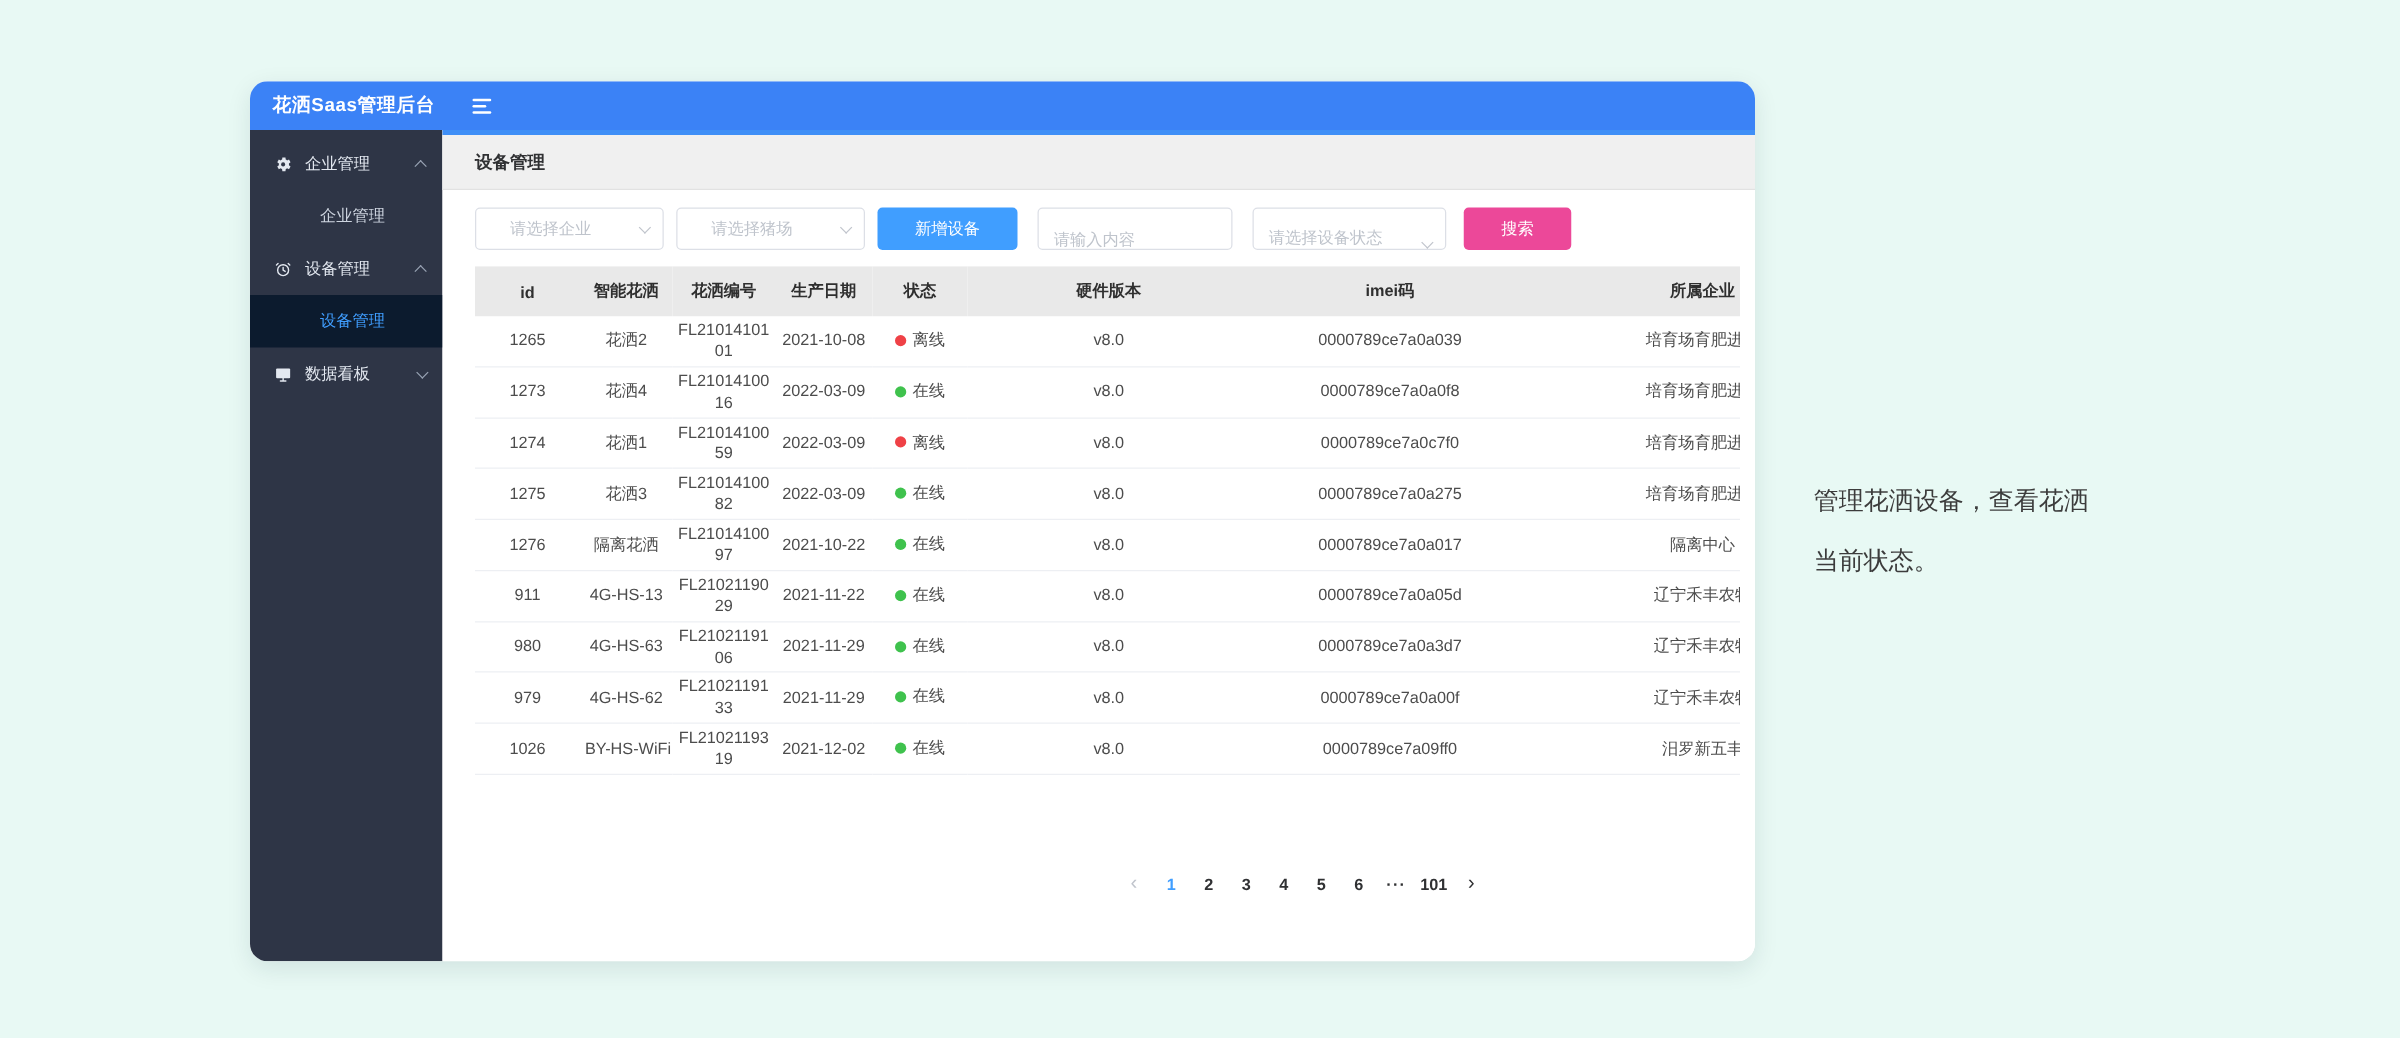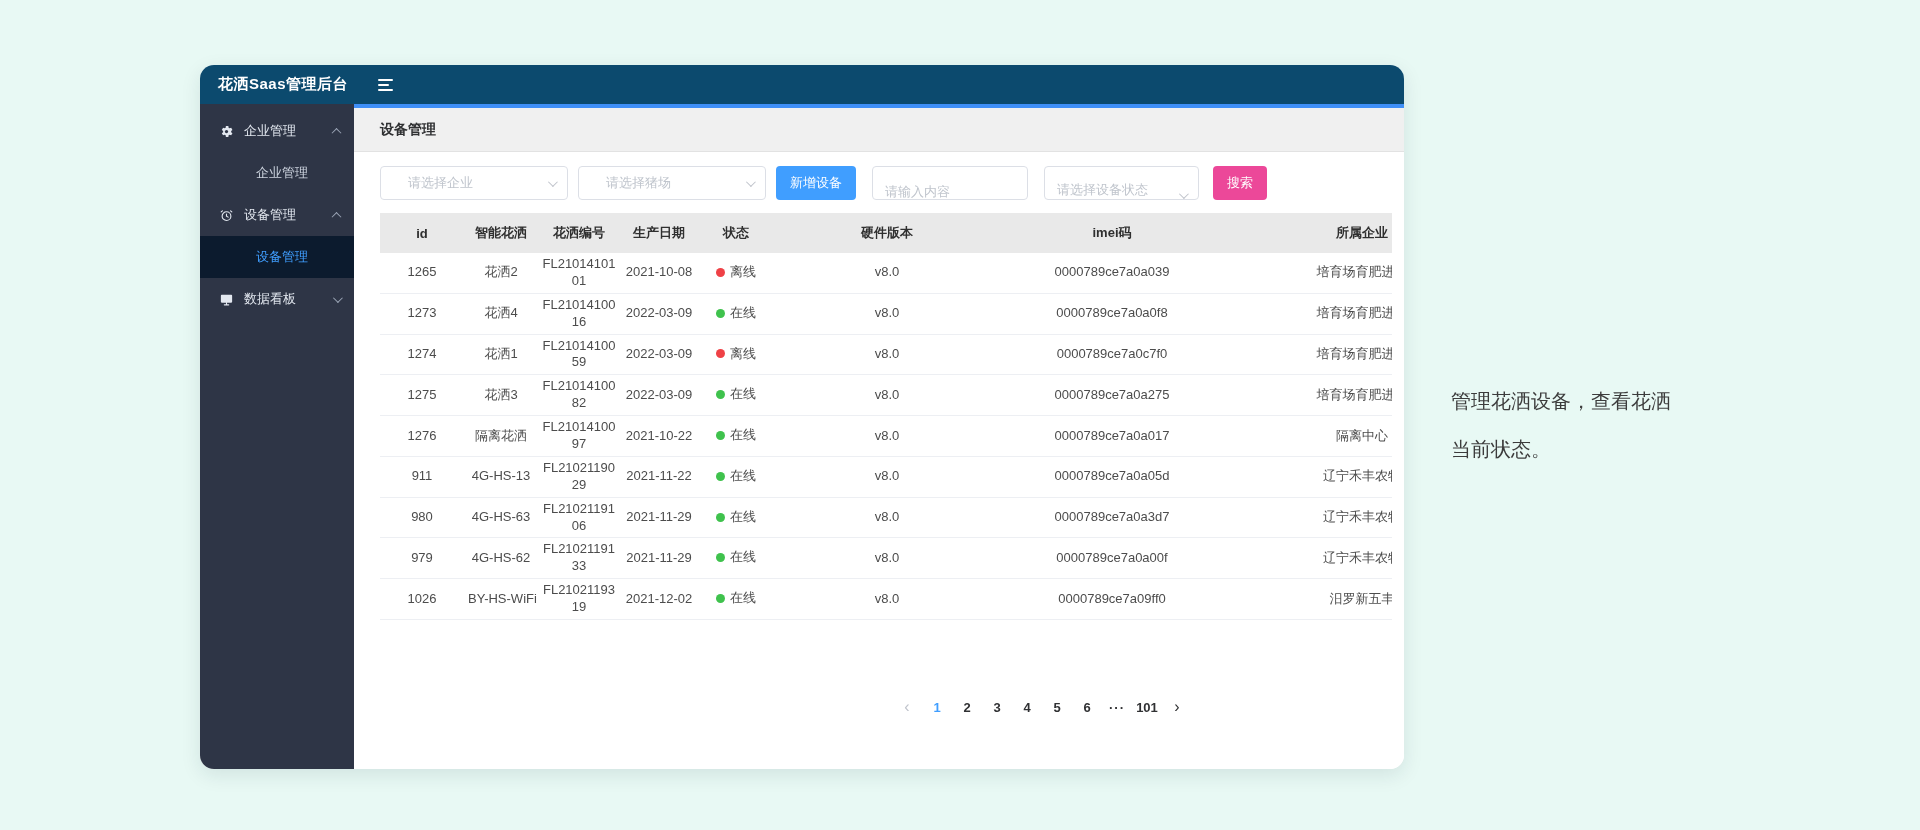--- a/index.html
+++ b/index.html
@@ -13,21 +13,21 @@
   .stage { position:relative; width:1920px; height:830px; }
 
   
   .card {
     position:absolute; left:200px; top:65px; width:1204px; height:704px;
     border-radius:14px; overflow:hidden; background:#fff;
     box-shadow:0 6px 20px rgba(0,40,60,.10);
     display:flex; flex-direction:column;
   }
   .appbar {
-    height:39px; background:#0c4a6e; display:flex; align-items:center;
+    height:39px; background:#3b82f6; display:flex; align-items:center;
     flex:0 0 auto; color:#fff;
   }
   .app-title { padding-left:18px; font-size:15px; font-weight:bold; letter-spacing:.5px; }
   .collapse-icon { margin-left:30px; display:inline-flex; flex-direction:column; gap:3px; cursor:pointer; }
   .collapse-icon i { display:block; width:15px; height:2px; background:#fff; border-radius:1px; }
   .collapse-icon i:nth-child(2){ width:11px; }
 
   .card-body { flex:1; display:flex; min-height:0; }
 
   
@@ -69,23 +69,23 @@
   }
   .sel .ph { flex:1; }
   .sel .caret { border-color:#c0c4cc; margin-left:8px; }
   .txt input {
     border:none; outline:none; width:100%; font-size:13px; color:#333;
     font-family:inherit; background:transparent;
   }
   .txt input::placeholder { color:#bfc4cc; }
   .btn {
     height:34px; border:none; border-radius:4px; color:#fff; font-size:13px;
-    font-family:Liberation Mono, monospace; cursor:pointer; padding:0 14px;
-  }
-  .w159{width:188px;padding-left:27px;} .w156{width:156px;} .w155{width:155px;}
+    font-family:Liberation Mono, monospace; cursor:pointer; padding:0 30px;
+  }
+  .w159{width:151px;padding-left:27px;} .w156{width:156px;} .w155{width:155px;}
   .g10{margin-left:10px;} .g14{margin-left:14px;} .g16{margin-left:16px;align-items:flex-end;}
 
   
   .table-clip { margin:13px 0 0 26px; width:1012px; overflow:hidden; }
   table { border-collapse:collapse; table-layout:fixed; width:1120px; }
   th {
     background:#e9e9e9; font-size:13px; font-weight:bold; color:#2f2f2f;
     height:40px; text-align:center; padding:0 4px;
   }
   td {

